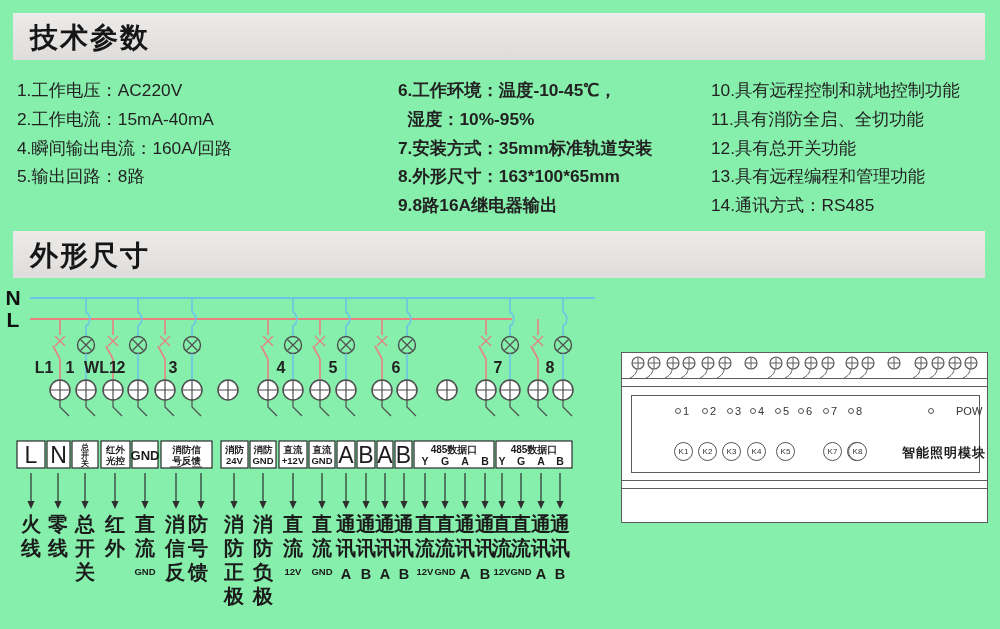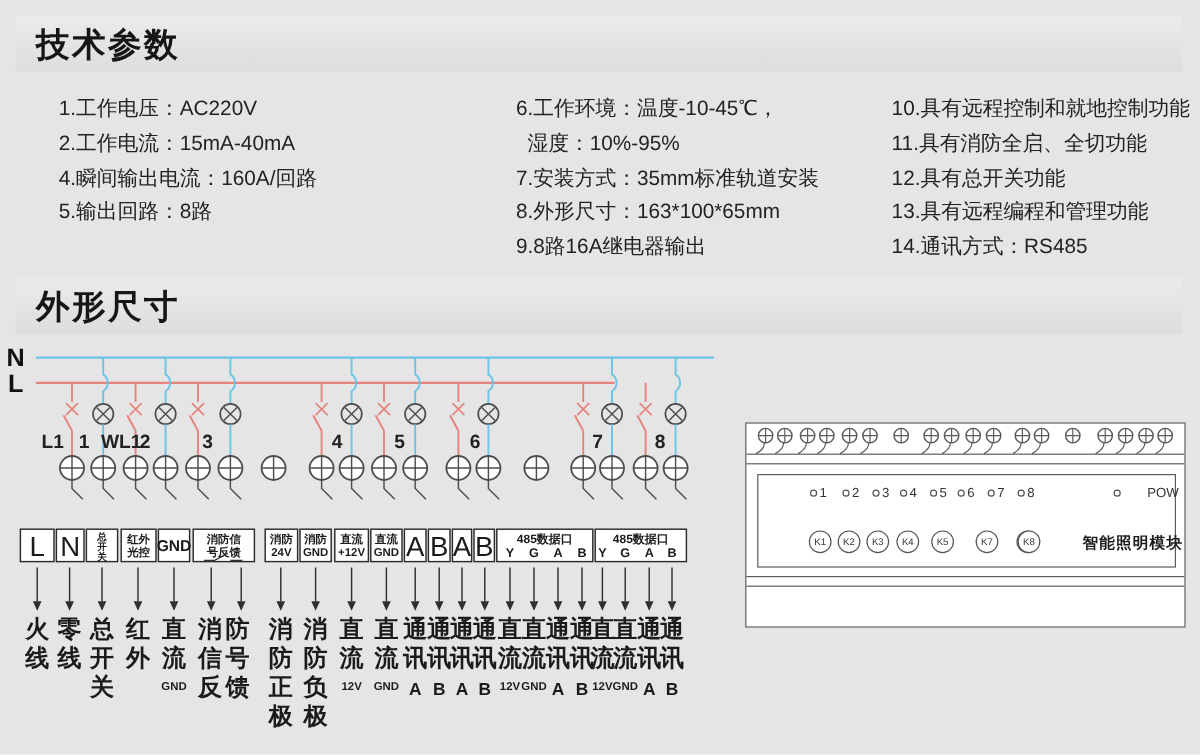--- a/index.html
+++ b/index.html
@@ -1,24 +1,24 @@
 <!DOCTYPE html>
 <html><head>
 <meta charset="utf-8">
 <style>
   html,body{margin:0;padding:0;background:#fff;}
-  .page{position:relative;width:1000px;height:629px;background:#e5e5e5;overflow:hidden;
+  .page{position:relative;width:1000px;height:629px;background:#86efac;overflow:hidden;
         font-family:"Liberation Sans",sans-serif;}
   .hdr-bar{position:absolute;left:13px;width:972px;height:47px;
            background:linear-gradient(#ecebe9,#dedddb);}
   .hdr-title{position:absolute;left:17px;top:6px;font-size:28px;font-weight:bold;
              color:#161616;letter-spacing:2px;}
   .params-col{position:absolute;top:76px;font-size:17.3px;color:#222;
-              line-height:28.8px;white-space:pre;margin-left:32px;}
-  #col1{left:17px;} #col2{left:398px;} #col3{left:711px;}
+              line-height:28.8px;white-space:pre;}
+  #col1{left:17px;} #col2{left:398px;font-weight:bold;} #col3{left:711px;}
   .param-line{white-space:pre;}
   #wiring-svg{position:absolute;left:0;top:280px;}
   svg text{font-family:"Liberation Sans",sans-serif;}
   
   .device{position:absolute;left:621px;top:352px;width:367px;height:171px;
           border:1.5px solid #5c5c5c;background:#fff;box-sizing:border-box;}
   .dev-line{position:absolute;left:0;width:100%;height:1px;background:#5c5c5c;}
   .dev-panel{position:absolute;left:9px;top:42px;width:349px;height:78px;
              border:1.2px solid #5c5c5c;box-sizing:border-box;}
   .led-item{position:absolute;top:9px;display:flex;align-items:center;color:#333;}
@@ -524,21 +524,21 @@
             <span class="led-num">POW</span>
           </div>
         </div>
       <div id="btn-row">
           <div class="kbtn" style="left: 42px;">K1</div>
           <div class="kbtn" style="left: 66px;">K2</div>
           <div class="kbtn" style="left: 90px;">K3</div>
           <div class="kbtn" style="left: 115px;">K4</div>
           <div class="kbtn" style="left: 144px;">K5</div>
           <div class="kbtn" style="left: 167px; margin-left: 48px;">K6</div>
-          <div class="kbtn" style="left: 181px;">K7</div>
+          <div class="kbtn" style="left: 191px;">K7</div>
           <div class="kbtn" style="left: 216px;">K8</div>
         </div>
       <div class="dev-name">智能照明模块</div>
     </div>
     <div class="dev-line" style="top:127px"></div>
     <div class="dev-line" style="top:135px"></div>
   </div>
 
 </div>
 

